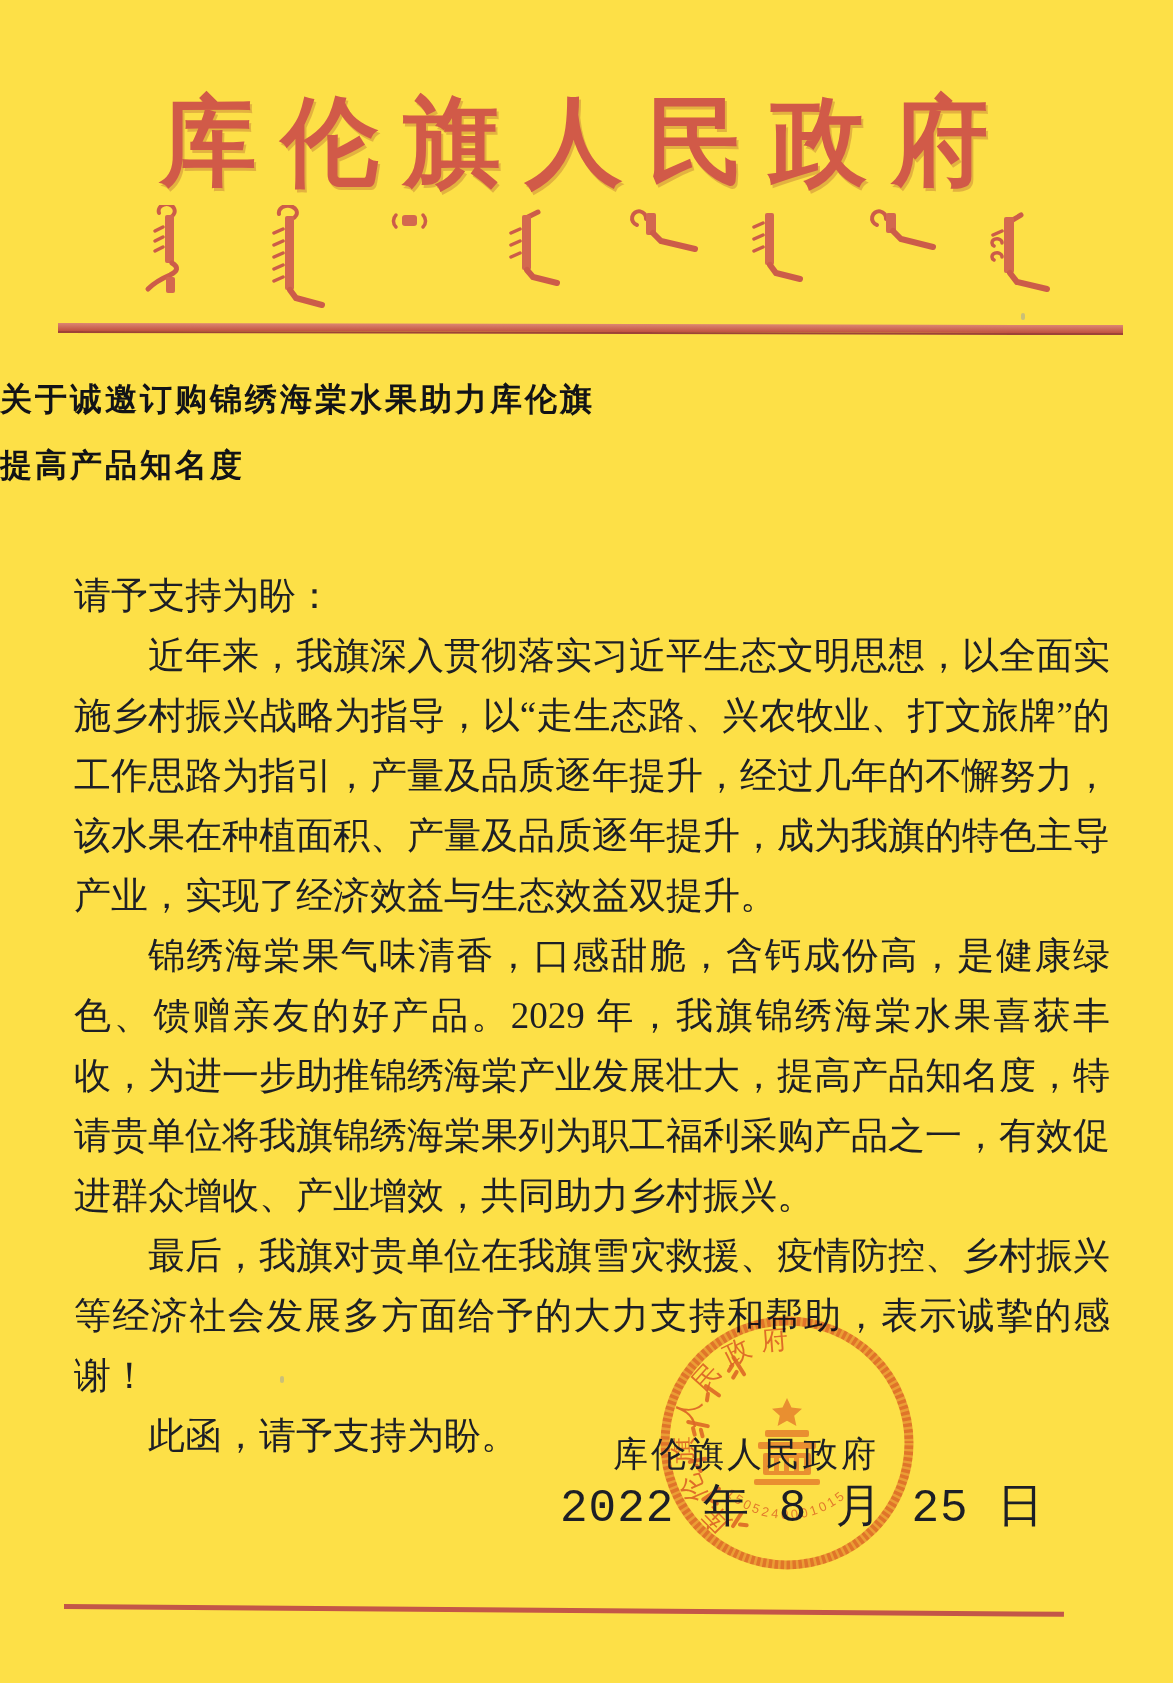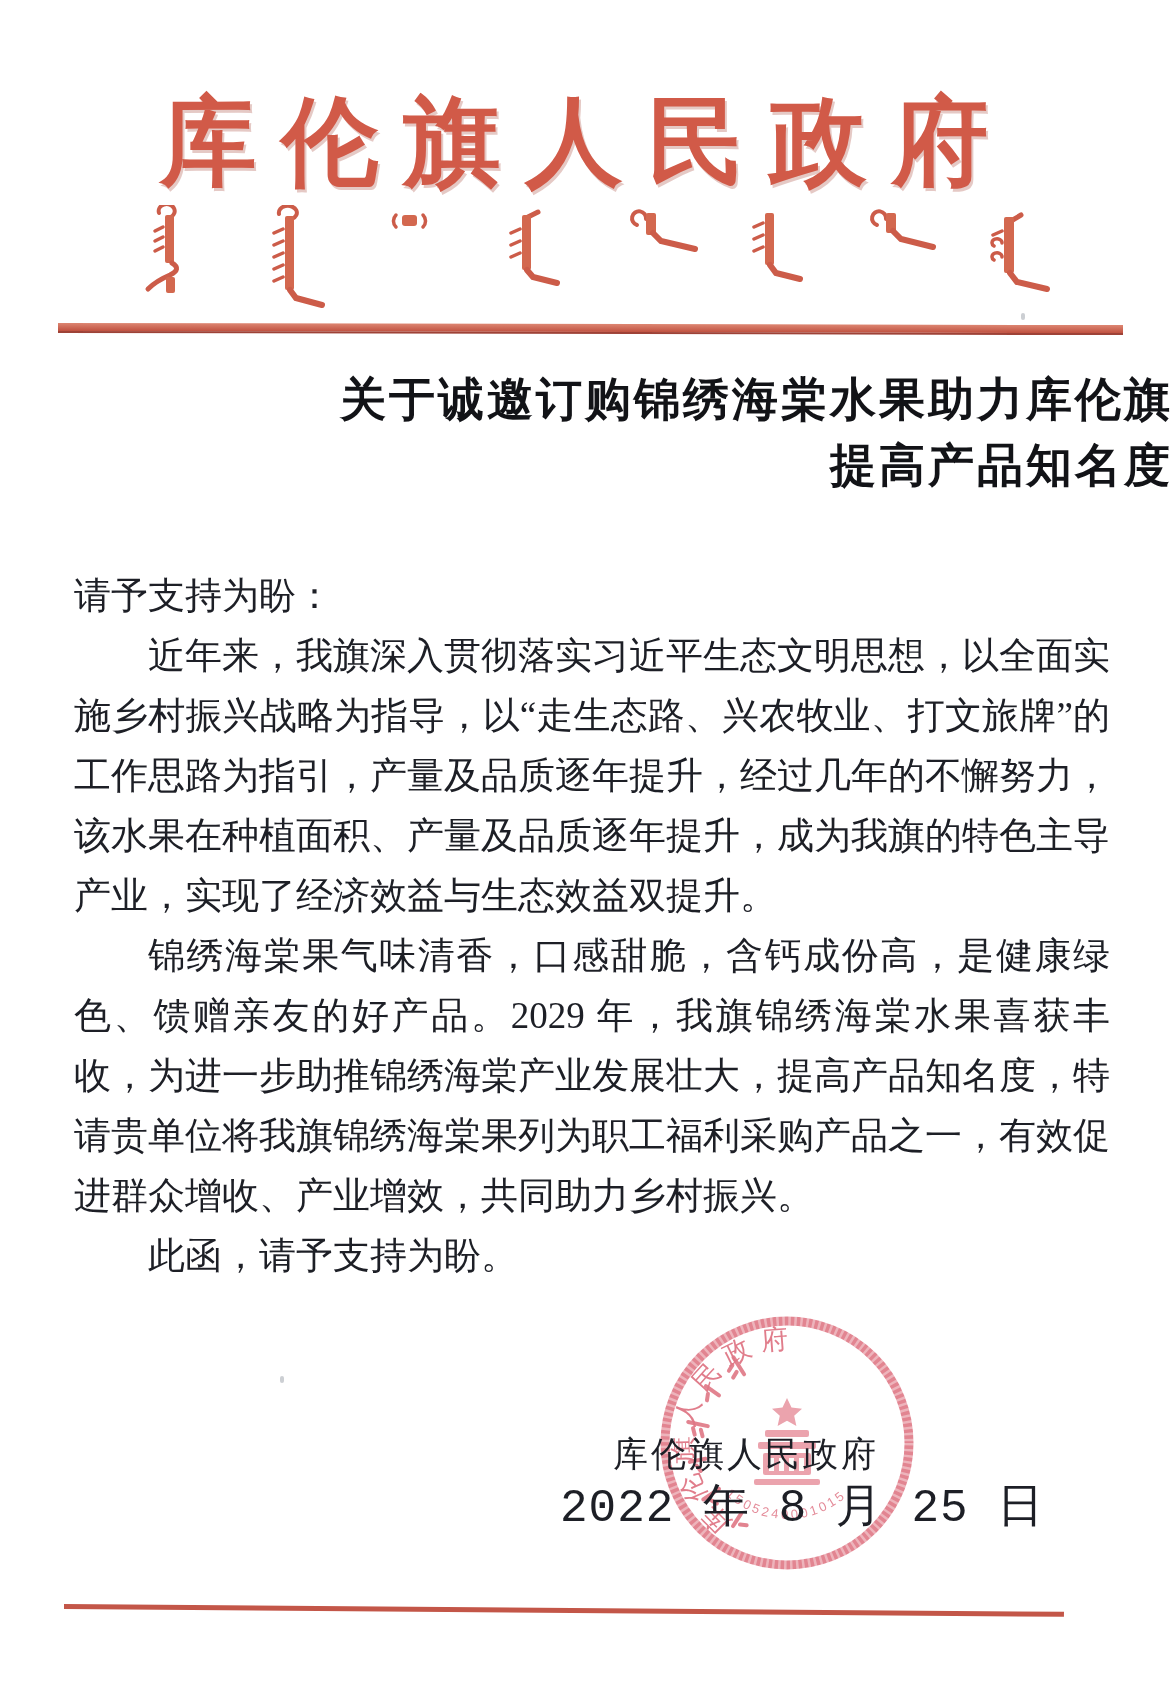--- a/index.html
+++ b/index.html
@@ -1,20 +1,20 @@
 <!DOCTYPE html>
 <html><head>
 <meta charset="utf-8">
 <style>
   html,body{margin:0;padding:0;background:#e8e8e6;}
   .page{
     position:relative;
     width:1173px;height:1683px;
     margin:0 auto;
-    background:#ffffff;
+    background:#fde047;
     overflow:hidden;
     font-family:"Liberation Serif","DejaVu Serif",serif;
   }
   
   .org-title{
     position:absolute;top:78px;left:0;width:100%;
     text-align:center;
     font-family:"Liberation Serif","DejaVu Serif",serif;
     font-weight:bold;
     font-size:97px;
@@ -28,25 +28,25 @@
   }
   .head-rule{
     position:absolute;top:324px;left:58px;width:1065px;height:8px;
     background:linear-gradient(#dd8672,#c05140);
     border-bottom:2px solid #9e4237;
     transform:rotate(0.12deg);
   }
   
   .doc-title{
     position:absolute;top:366px;left:0;width:100%;
-    text-align:right;
+    text-align:left;
     font-family:"Liberation Sans","DejaVu Sans",sans-serif;
     font-weight:bold;
     color:#121317;
-    font-size:46px;
+    font-size:32px;
     line-height:66px;
     letter-spacing:3px;
   }
   
   .body-text{
     position:absolute;top:566px;left:74px;width:1036px;
     font-size:37px;
     line-height:60px;
     color:#1d1f26;
     text-align:justify;
@@ -151,20 +151,21 @@
 
   <div class="doc-title">
     <div>关于诚邀订购锦绣海棠水果助力库伦旗</div>
     <div>提高产品知名度</div>
   </div>
 
   <div class="body-text">
     <p class="salutation">请予支持为盼：</p>
     <p>近年来，我旗深入贯彻落实习近平生态文明思想，以全面实施乡村振兴战略为指导，以“走生态路、兴农牧业、打文旅牌”的工作思路为指引，产量及品质逐年提升，经过几年的不懈努力，该水果在种植面积、产量及品质逐年提升，成为我旗的特色主导产业，实现了经济效益与生态效益双提升。</p>
     <p>锦绣海棠果气味清香，口感甜脆，含钙成份高，是健康绿色、馈赠亲友的好产品。2029 年，我旗锦绣海棠水果喜获丰收，为进一步助推锦绣海棠产业发展壮大，提高产品知名度，特请贵单位将我旗锦绣海棠果列为职工福利采购产品之一，有效促进群众增收、产业增效，共同助力乡村振兴。</p>
+    <p>最后，我旗对贵单位在我旗雪灾救援、疫情防控、乡村振兴等经济社会发展多方面给予的大力支持和帮助，表示诚挚的感谢！</p>
     <p>此函，请予支持为盼。</p>
   </div>
 
   <svg class="seal" viewBox="0 0 274 274" xmlns="http://www.w3.org/2000/svg">
     <defs>
       <path id="arcTop" d="M137,42 a95,95 0 1,1 -0.1,0" fill="none"></path>
       <path id="arcBottom" d="M70,183 a90,90 0 0,0 134,0" fill="none"></path>
     </defs>
 
     <circle cx="137" cy="137" r="122" fill="none" stroke="#dd6b7b" stroke-width="9" opacity=".9"></circle>

